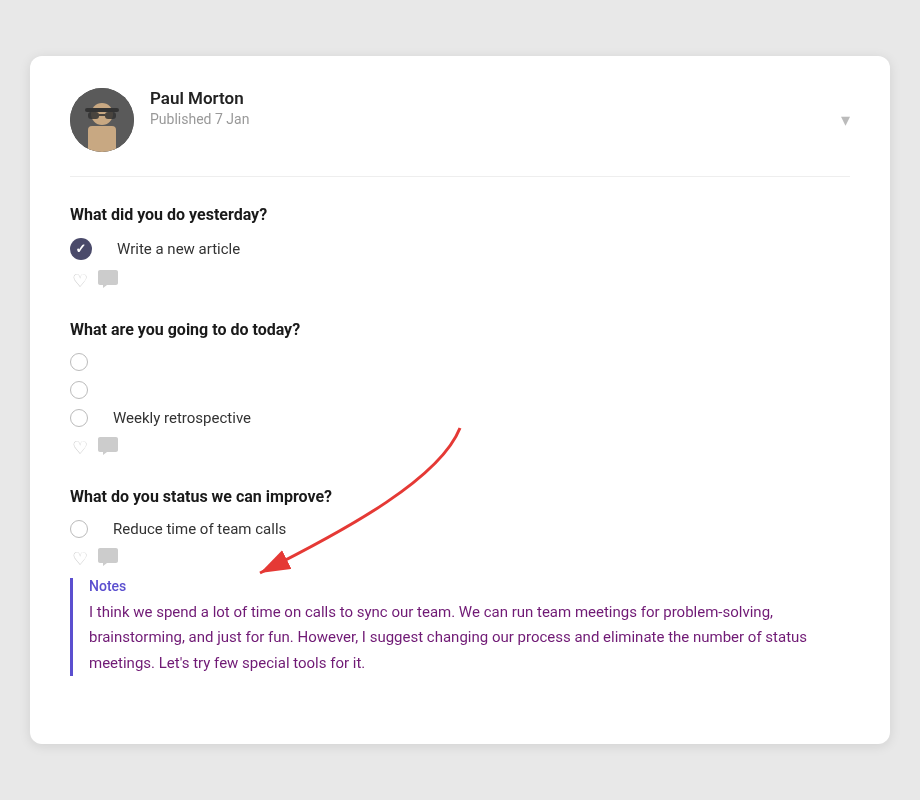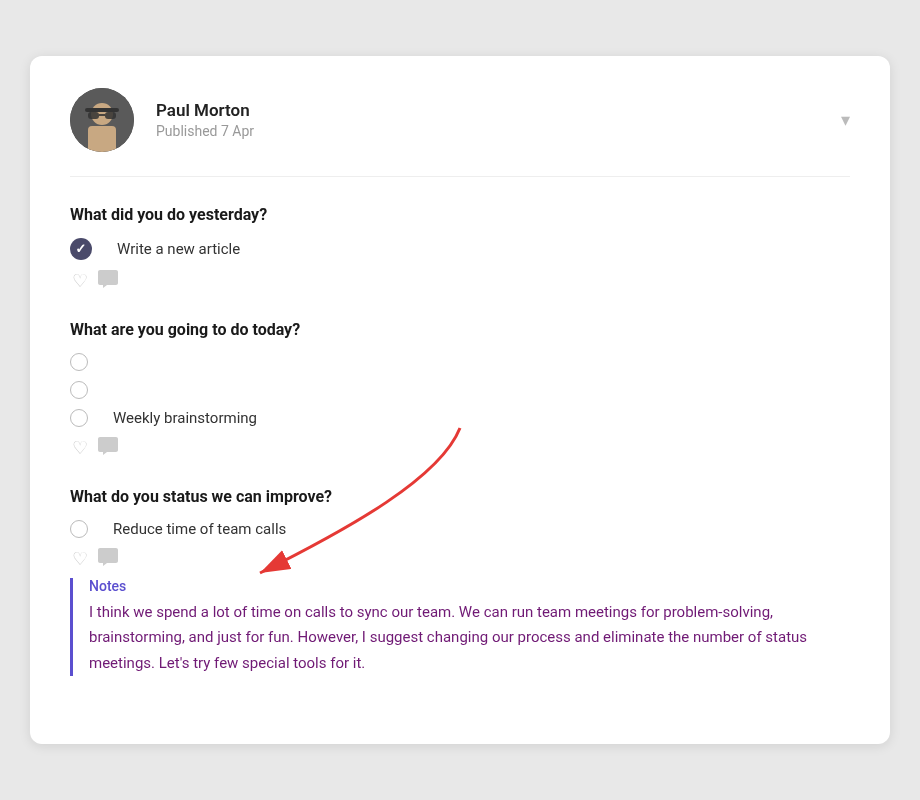--- a/index.html
+++ b/index.html
@@ -20,22 +20,21 @@
       padding: 32px 40px 40px 40px;
     }
     .header {
       display: flex;
       align-items: center;
       justify-content: space-between;
       margin-bottom: 24px;
     }
     .header-left {
       display: flex;
-      align-items: center;
-      gap: 22px;
+      gap: 16px;
     }
     .avatar {
       width: 64px;
       height: 64px;
       border-radius: 50%;
       background: #4a4a4a;
       overflow: hidden;
       flex-shrink: 0;
       display: flex;
       align-items: center;
@@ -167,21 +166,21 @@
           <rect x="18" y="38" width="28" height="26" rx="4" fill="#c8a882"></rect>
           <rect x="15" y="20" width="34" height="4" rx="2" fill="#333"></rect>
 
           <rect x="18" y="24" width="11" height="7" rx="3" fill="#333" opacity="0.85"></rect>
           <rect x="35" y="24" width="11" height="7" rx="3" fill="#333" opacity="0.85"></rect>
           <rect x="29" y="26" width="6" height="2" fill="#333" opacity="0.85"></rect>
         </svg>
       </div>
       <div>
         <div class="author-name">Paul Morton</div>
-        <div class="published-date">Published 7 Apr</div>
+        <div class="published-date">Published 7 Jan</div>
       </div>
     </div>
     <div class="chevron-icon">▾</div>
   </div>
 
   <hr class="divider">
 
   <div class="section">
     <div class="section-title">What did you do yesterday?</div>
     <div class="item">
@@ -201,21 +200,21 @@
   <div class="section">
     <div class="section-title">What are you going to do today?</div>
     <div class="item">
       <div class="checkbox-empty"></div>
     </div>
     <div class="item">
       <div class="checkbox-empty"></div>
     </div>
     <div class="item">
       <div class="checkbox-empty"></div>
-      <span class="item-text">Weekly brainstorming</span>
+      <span class="item-text">Weekly retrospective</span>
     </div>
     <div class="reactions">
       <span class="reaction-icon">♡</span>
       <span class="reaction-icon">
         <svg width="20" height="18" viewBox="0 0 20 18" fill="none">
           <path d="M18 0H2C0.9 0 0 0.9 0 2v11c0 1.1 0.9 2 2 2h3v3l4-3h9c1.1 0 2-0.9 2-2V2c0-1.1-0.9-2-2-2z" fill="#ccc"></path>
         </svg>
       </span>
     </div>
   </div>

